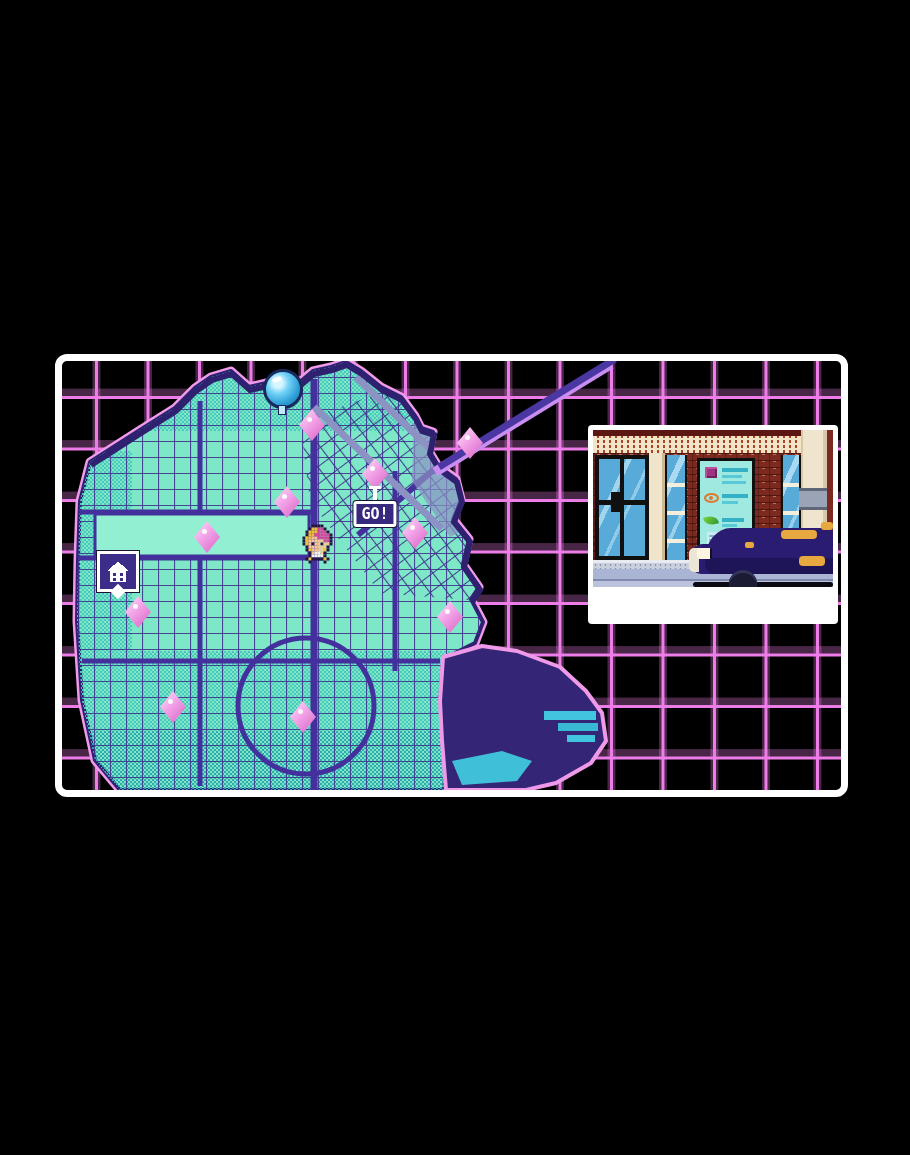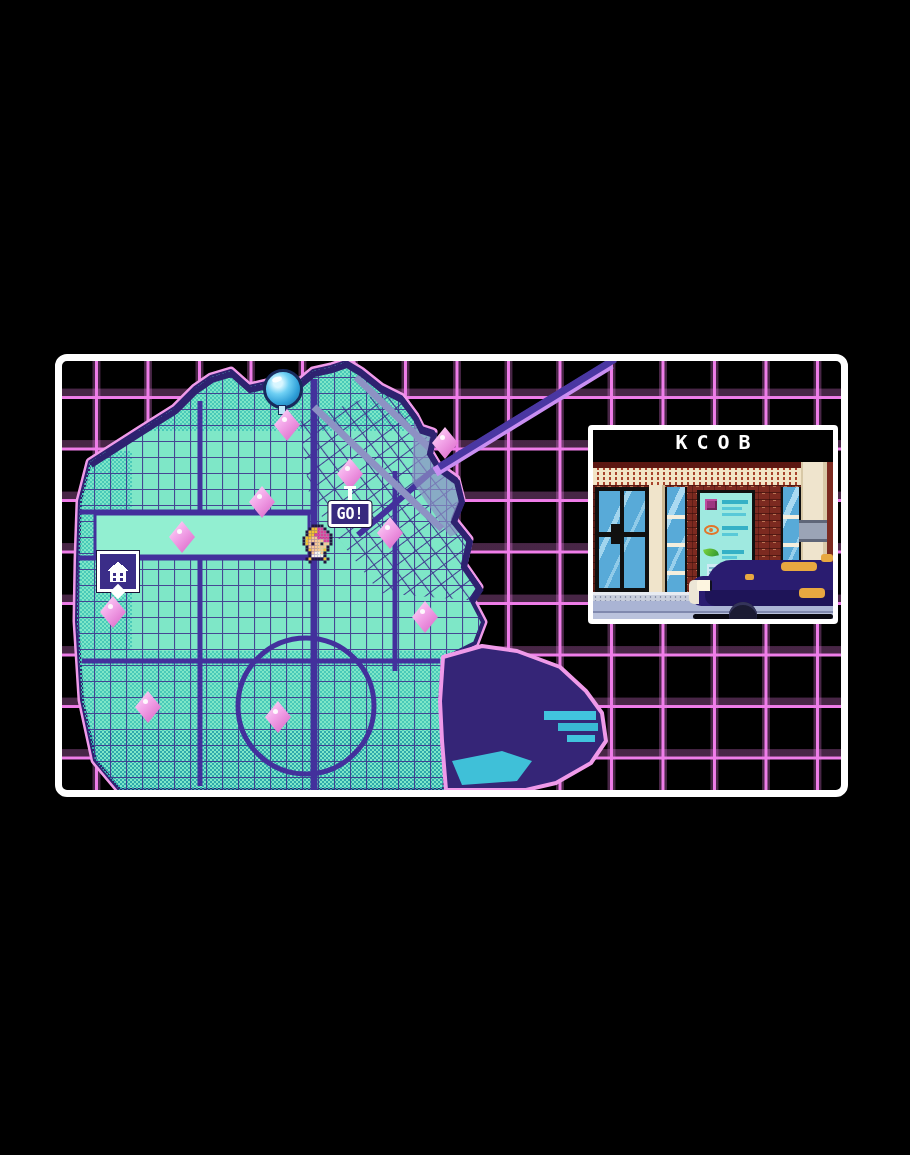--- a/index.html
+++ b/index.html
@@ -20,21 +20,21 @@
       linear-gradient(90deg,rgba(239,125,233,.30) 0 8px,transparent 8px),
       linear-gradient(0deg,rgba(239,125,233,.30) 0 8px,transparent 8px);
     background-size:51.5px 51.5px,51.5px 51.5px,51.5px 51.5px,51.5px 51.5px;
     background-position:33px 38px,33px 38px,30.5px 35.5px,30.5px 35.5px;}
 
   svg.map{position:absolute;left:0;top:0;z-index:1;}
 
   
   .mlayer{position:absolute;left:0;top:0;width:779px;height:429px;z-index:2;}
   .mk{position:absolute;transform:translate(-50%,-50%);}
-  .mk-diamond{width:26px;height:32px;z-index:2;}
+  .mk-diamond{width:26px;height:32px;z-index:2;margin-left:25px;}
   .mk .facet{position:absolute;inset:0;display:block;
     clip-path:polygon(50% 0,100% 50%,50% 100%,0 50%);
     background:linear-gradient(135deg,#fde2f9 0%,#f3a6e9 42%,#d85fc4 100%);}
   .mk .glint{position:absolute;left:8px;top:8px;width:5px;height:5px;border-radius:50%;
     background:#fff;opacity:.9;display:block;}
   .go-stem{position:absolute;left:11px;top:29px;width:4px;height:15px;background:#fff;display:block;}
   .go-base{position:absolute;left:7px;top:28px;width:12px;height:3px;background:#fff;display:block;}
   .go-box{position:absolute;top:43px;left:50%;transform:translateX(-50%);
     background:#37297e;border:3px solid #fff;border-radius:3px;color:#fff;
     font:bold 15px "DejaVu Sans Mono",monospace;padding:1px 5px;white-space:nowrap;
@@ -372,21 +372,20 @@
               <i style="left: 18px; top: 33px; background: rgb(35, 23, 64);"></i>
               <i style="left: 21px; top: 33px; background: rgb(242, 193, 51);"></i>
               <i style="left: 24px; top: 33px; background: rgb(35, 23, 64);"></i>
               <i style="left: 6px; top: 36px; background: rgb(35, 23, 64);"></i>
               <i style="left: 21px; top: 36px; background: rgb(35, 23, 64);"></i>
             </div>
           </div>
         </div>
 
       <div class="preview">
-        <div class="pv-title">KCOB</div>
         <div class="pv-scene">
           <span class="abs roof"></span>
           <span class="abs frieze"></span>
           <span class="abs door"></span>
           <span class="abs door-mid"></span>
           <span class="abs door-bar"></span>
           <span class="abs door-handle"></span>
           <span class="abs trim"></span>
           <span class="abs win w1">
             <span class="abs mull" style="top:28px;"></span>

